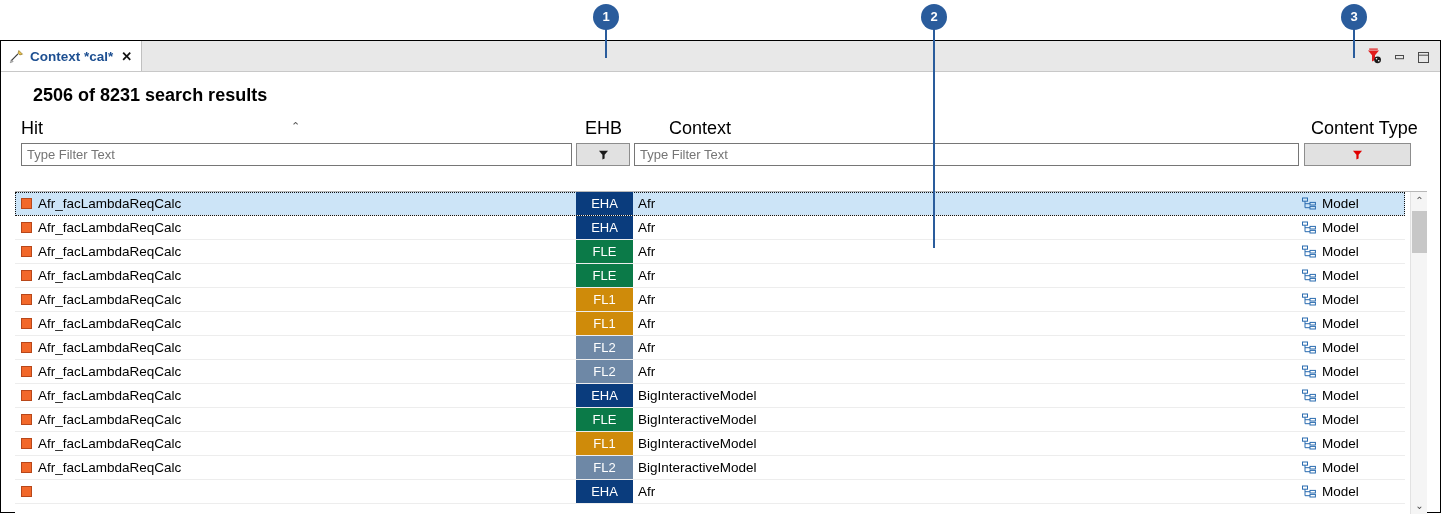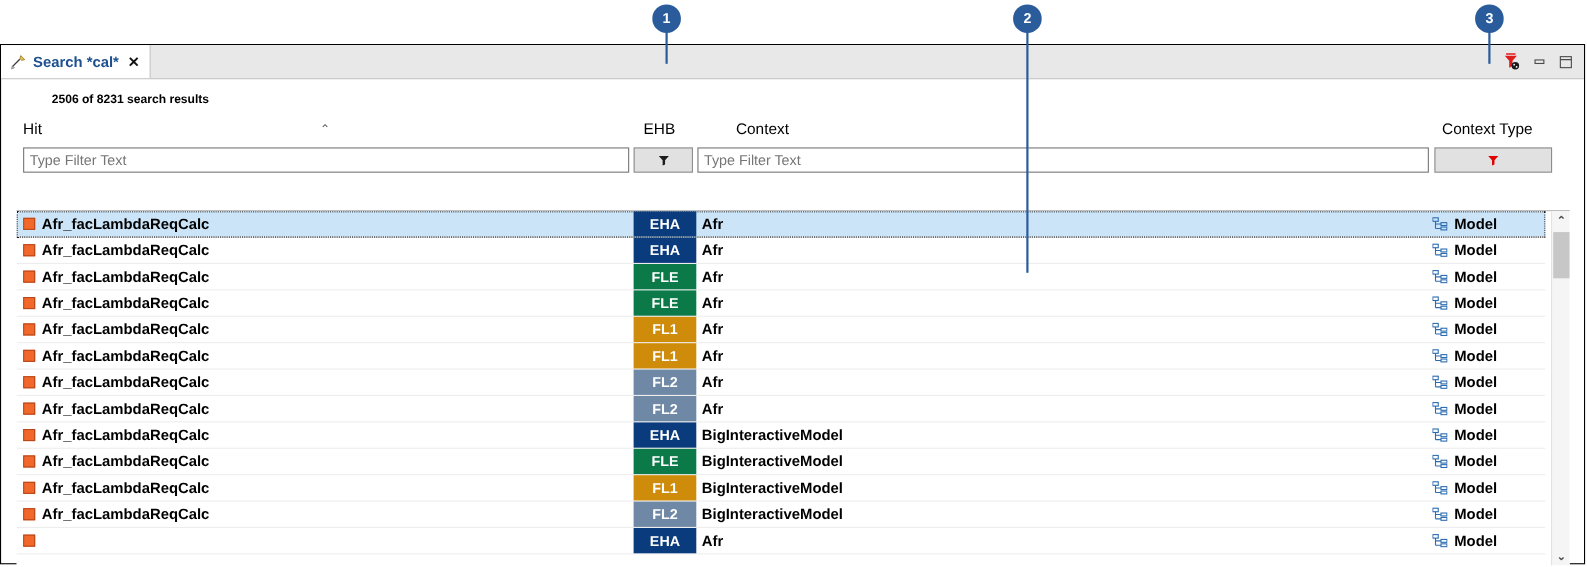--- a/index.html
+++ b/index.html
@@ -100,37 +100,36 @@
     display: flex;
     align-items: center;
     gap: 11px;
     padding-right: 10px;
   }
   .tool-btn { width: 16px; height: 16px; display: block; }
   .win-btn { width: 13px; height: 13px; display: block; }
 
   
   .results-count {
-    font-size: 11px;
+    font-size: 18px;
     font-weight: bold;
     color: #000000;
     padding: 13px 0 0 32px;
-    margin-left: 14px;
   }
 
   
   .col-head-row {
     position: relative;
     height: 25px;
     margin-top: 12px;
   }
   .col-head {
     position: absolute;
     top: 0;
-    font-size: 14px;
+    font-size: 18px;
     color: #000000;
     white-space: nowrap;
   }
   .sort-caret {
     position: absolute;
     top: 2px;
     font-size: 11px;
     color: #555555;
   }
 
@@ -167,21 +166,20 @@
   
   .table-wrap {
     position: absolute;
     left: 14px;
     top: 150px;
     width: 1412px;
     height: 322px;
     border-top: 1px solid #b8b8b8;
     overflow: hidden;
     background: #ffffff;
-    font-weight: bold;
   }
   .rows {
     position: absolute;
     left: 0; top: 0;
     width: 1390px;
     height: 322px;
     overflow: hidden;
   }
   .row {
     position: relative;
@@ -274,21 +272,21 @@
 
   <div class="tabbar">
     <div class="tab">
       <span class="tab-icon">
         <svg viewBox="0 0 16 16" width="15" height="15">
           <path d="M10.5 1.6 L14.4 5.5 L11.6 6.3 L9.7 4.4 Z" fill="#e8c14a" stroke="#8a6d1e" stroke-width="0.7"></path>
           <line x1="9.6" y1="5.2" x2="2.2" y2="12.6" stroke="#3a3a3a" stroke-width="1.3"></line>
           <path d="M1.4 14.6 L2.6 11.6 L4.4 13.4 Z" fill="#c9c9c9" stroke="#6a6a6a" stroke-width="0.6"></path>
         </svg>
       </span>
-      <span class="tab-title">Search *cal*</span>
+      <span class="tab-title">Context *cal*</span>
       <span class="tab-close">✕</span>
     </div>
     <div class="tabbar-spacer"></div>
     <div class="tabbar-tools">
       <span class="tool-btn">
         <svg viewBox="0 0 16 16" width="16" height="16">
           <path d="M2 2.6 H13 L9 7.2 V12 L6 13.6 V7.2 Z" fill="#e01b1b"></path>
           <line x1="3.2" y1="1.1" x2="11.8" y2="1.1" stroke="#e01b1b" stroke-width="1.2"></line>
           <circle cx="11.6" cy="11.8" r="3.4" fill="#1b1b1b"></circle>
           <circle cx="10.5" cy="10.8" r="0.8" fill="#ffffff"></circle>
@@ -309,21 +307,21 @@
     </div>
   </div>
 
   <div class="results-count">2506 of 8231 search results</div>
 
   <div class="col-head-row">
     <span class="col-head" style="left:20px;">Hit</span>
     <span class="sort-caret" style="left:290px;">⌃</span>
     <span class="col-head" style="left:584px;">EHB</span>
     <span class="col-head" style="left:634px;margin-left:34px;">Context</span>
-    <span class="col-head" style="left:1310px;">Context Type</span>
+    <span class="col-head" style="left:1310px;">Content Type</span>
   </div>
 
   <div class="filter-row">
     <input class="filter-input" style="left: 20px; width: 551px;" type="text" placeholder="Type Filter Text">
     <div class="filter-btn" style="left:575px; width:54px;">
       <svg viewBox="0 0 12 12" width="11" height="11">
         <path d="M1 2 H11 L7.2 6.3 V10.4 L4.8 11.4 V6.3 Z" fill="#1b1b1b"></path>
       </svg>
     </div>
     <input class="filter-input" style="left: 633px; width: 665px;" type="text" placeholder="Type Filter Text">

